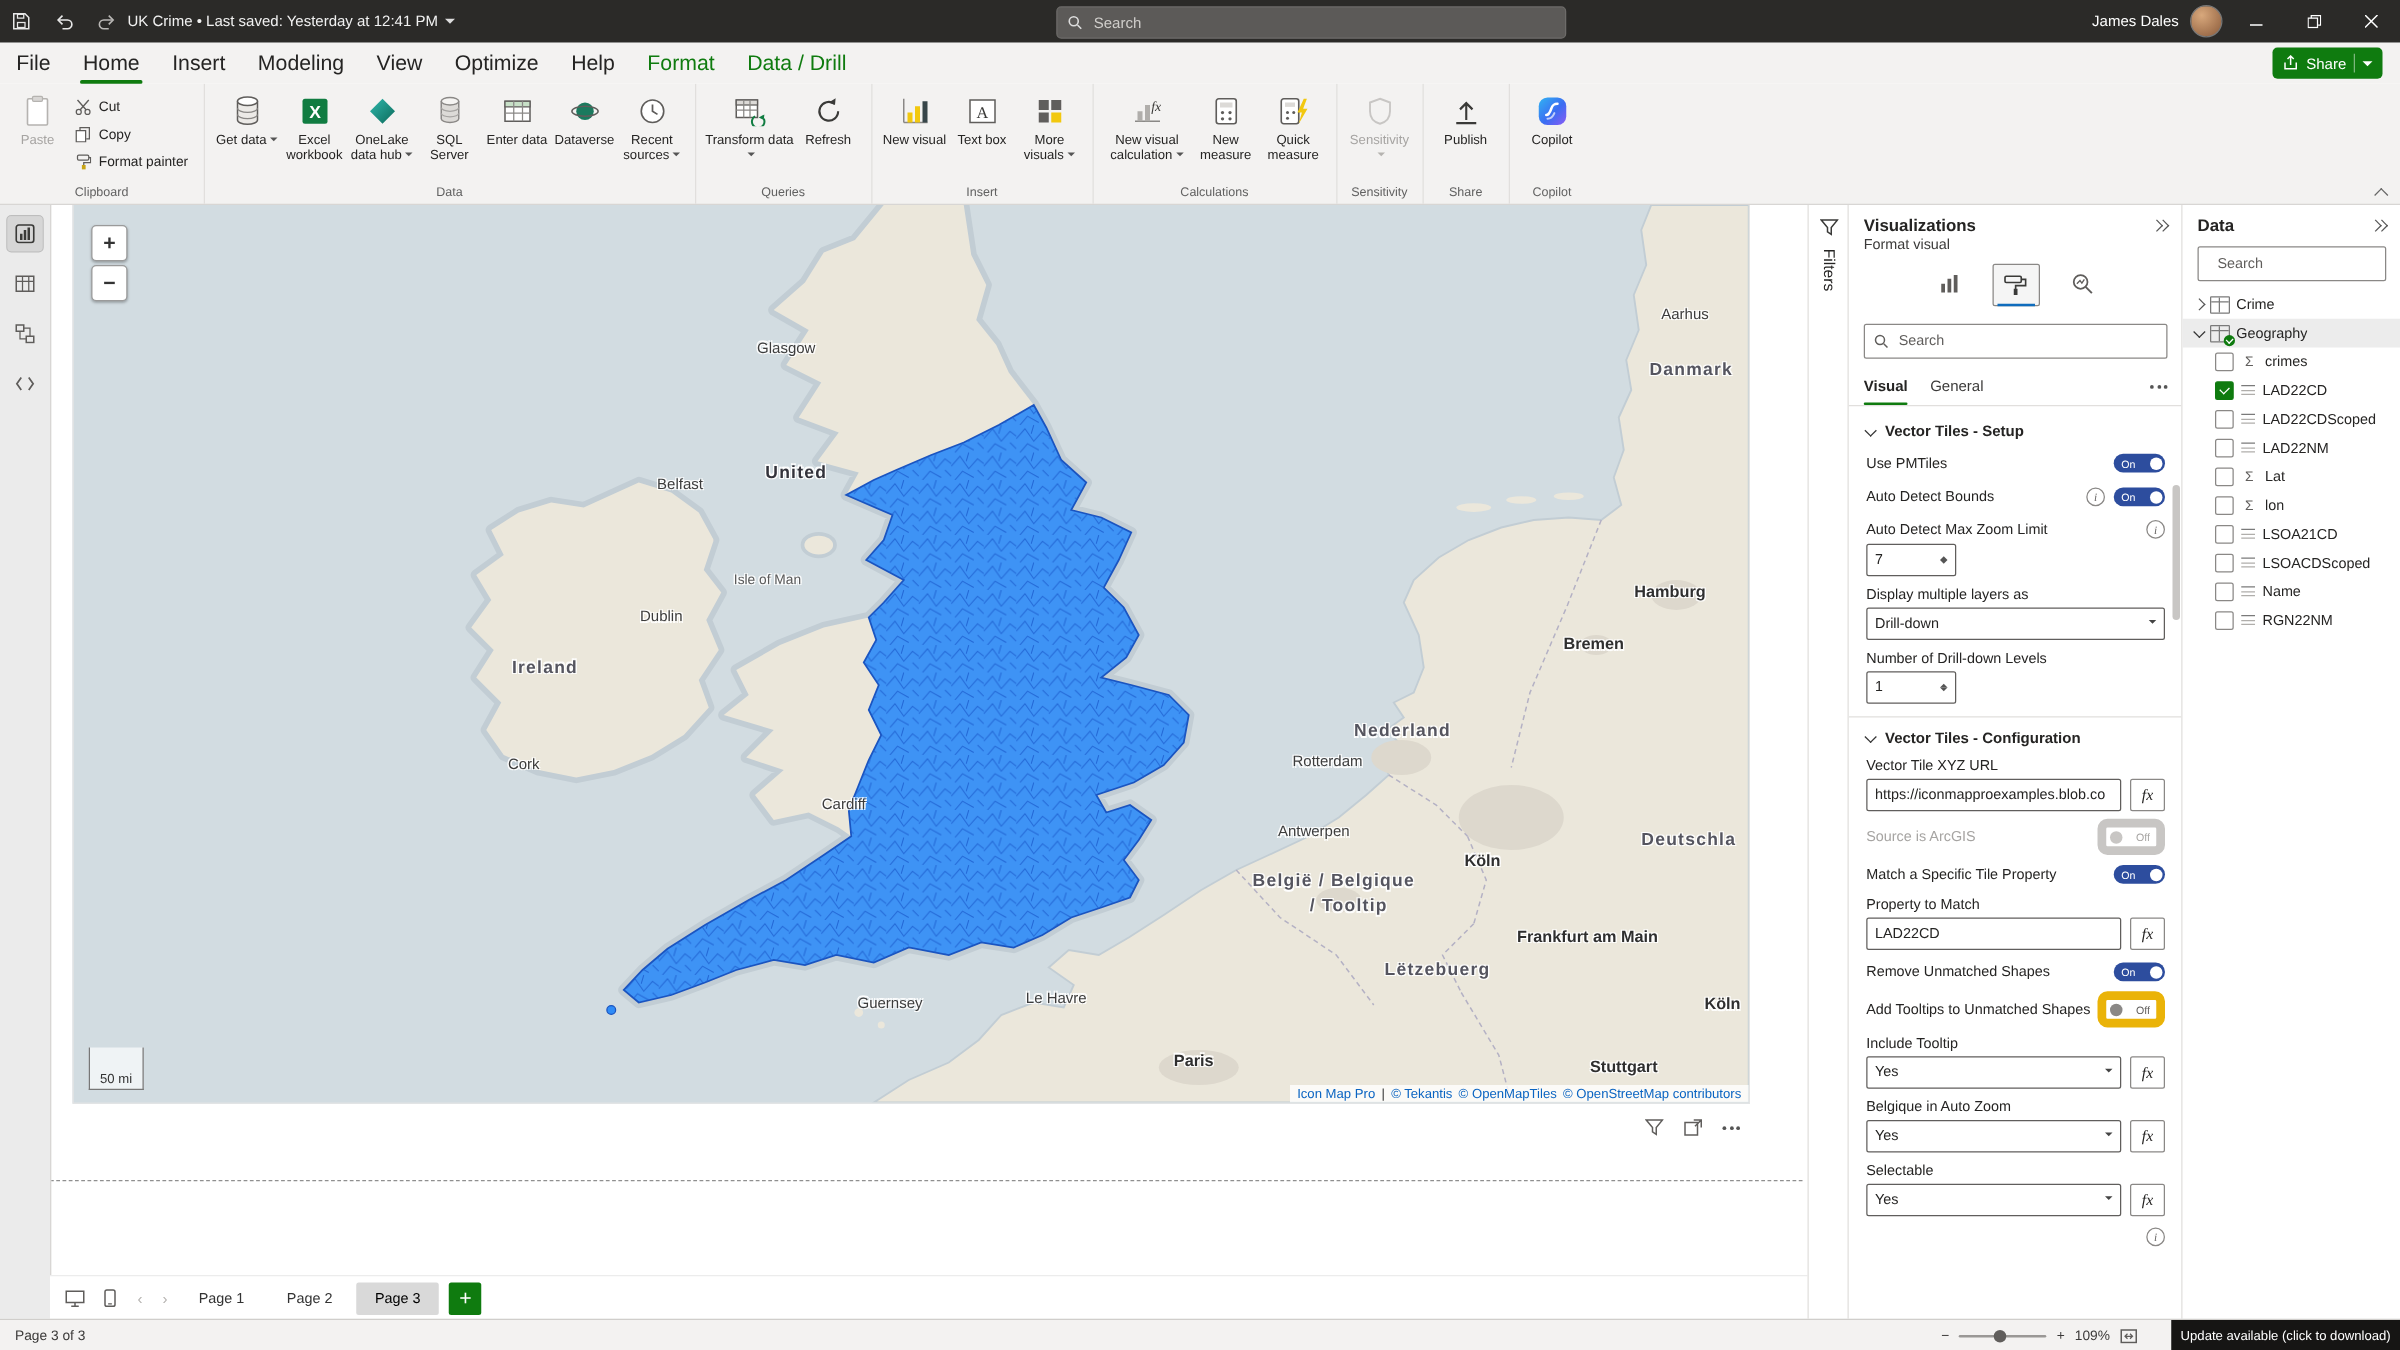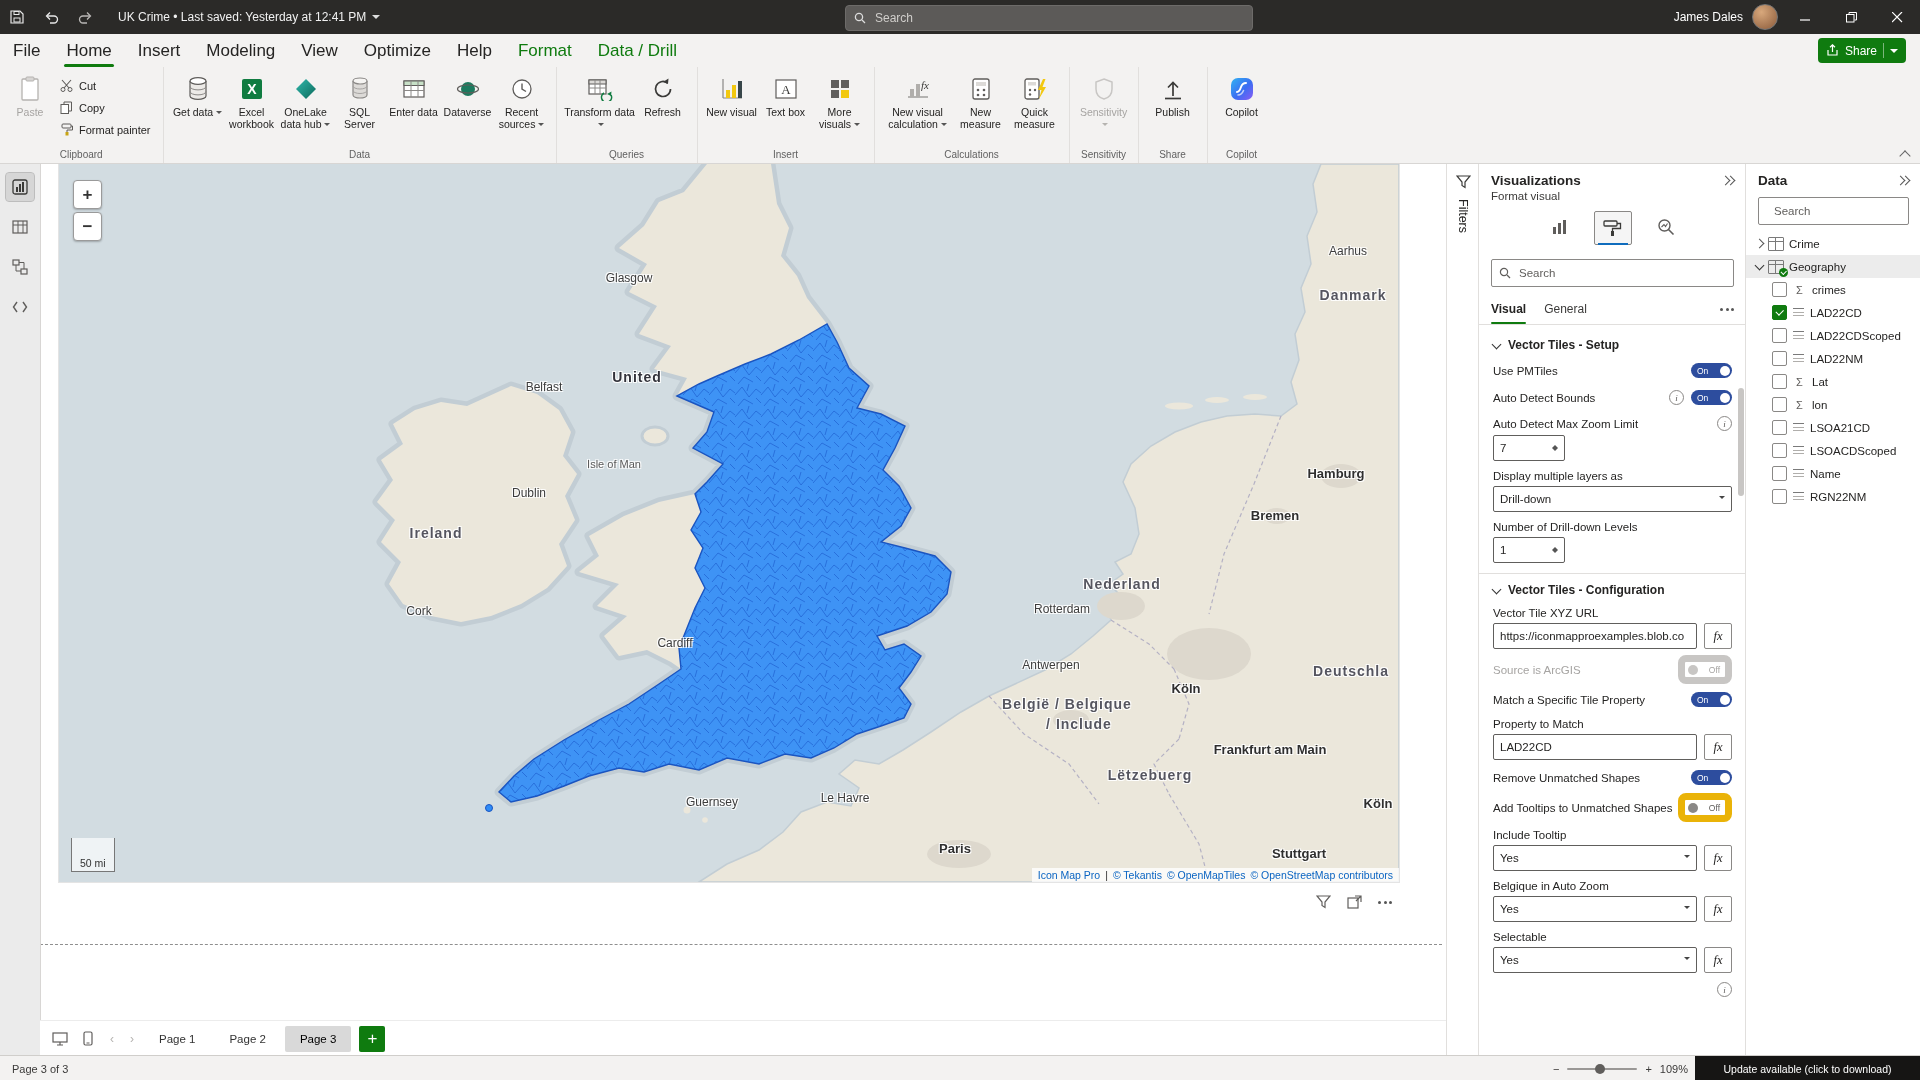--- a/index.html
+++ b/index.html
@@ -3,21 +3,21 @@
 <meta charset="utf-8">
 <style>
   html,body{margin:0;padding:0;width:1920px;height:1080px;overflow:hidden;background:#fff;
     font-family:"Liberation Sans","DejaVu Sans",sans-serif;color:#252423;-webkit-font-smoothing:antialiased}
   .app{position:relative;width:1920px;height:1080px;overflow:hidden;background:#fff}
   :root{--green:#0f7b0f;--ribbon:#f3f2f1;--line:#e1dfdd;--dk:#5f5d5b}
 
   
   .titlebar{position:absolute;left:0;top:0;right:0;height:34px;background:#2b2a28;color:#fff;display:flex;align-items:center;z-index:30}
   .tb-ico{width:34px;height:34px;display:flex;align-items:center;justify-content:center}
-  .tb-title{display:flex;align-items:center;gap:6px;font-size:12px;color:#f1f1f1;margin-left:16px;white-space:nowrap}
+  .tb-title{display:flex;align-items:center;gap:6px;font-size:12px;color:#f1f1f1;margin-left:0;white-space:nowrap}
   .tb-caret{width:0;height:0;border:4px solid transparent;border-top-color:#ddd;margin-top:4px}
   .tb-search{position:absolute;left:845px;top:5px;width:390px;height:24px;background:#5c5a58;border:1px solid #6d6b69;border-radius:4px;display:flex;align-items:center;padding:0 8px;gap:7px}
   .tb-search input{flex:1;background:transparent;border:none;outline:none;color:#eee;font-size:12px;font-family:inherit}
   .tb-search input::placeholder{color:#d0cecb}
   .tb-right{position:absolute;right:142px;top:0;height:34px;display:flex;align-items:center;gap:9px;font-size:12px}
   .avatar{width:24px;height:24px;border-radius:50%;background:radial-gradient(circle at 35% 30%,#d8a87c,#8a5a3a);border:1px solid #777}
   .winbtns{position:absolute;right:0;top:0;height:34px;display:flex}
   .winbtn{width:46px;height:34px;display:flex;align-items:center;justify-content:center}
 
   
@@ -76,21 +76,21 @@
   .ptab{height:26px;padding:0 15px;display:flex;align-items:center;font-size:11.5px;color:#333;border-radius:2px}
   .ptab.active{background:#d9d9d9;color:#000}
   .addpage{width:26px;height:26px;background:var(--green);color:#fff;border-radius:2px;display:flex;align-items:center;justify-content:center;font-size:17px;margin-left:4px}
 
   
   .statusbar{position:absolute;left:0;top:1055px;right:0;height:25px;background:var(--ribbon);border-top:1px solid #d0cecb;display:flex;align-items:center;font-size:11px;color:#3b3a39;z-index:31}
   .sb-left{margin-left:12px}
   .sb-zoom{position:absolute;right:210px;display:flex;align-items:center;gap:8px}
   .sb-track{position:relative;width:70px;height:2px;background:#9a9896;border-radius:1px}
   .sb-thumb{position:absolute;left:28px;top:-4px;width:10px;height:10px;border-radius:50%;background:#605e5c}
-  .sb-update{position:absolute;right:0;top:0;bottom:0;width:225px;background:#161514;color:#fff;display:flex;align-items:center;justify-content:center;font-size:10.5px}
+  .sb-update{position:absolute;right:0;top:0;bottom:0;width:183px;background:#161514;color:#fff;display:flex;align-items:center;justify-content:center;font-size:10.5px}
 
   
   .filters{position:absolute;left:1446px;top:163px;width:32px;bottom:25px;background:#fff;border-left:1px solid var(--line);display:flex;flex-direction:column;align-items:center;padding-top:12px;gap:10px;z-index:6}
   .filters .vtext{writing-mode:vertical-rl;font-size:12.5px;color:#252423}
 
   
   .pane{position:absolute;top:163px;bottom:25px;background:#fff;border-left:1px solid var(--line);z-index:6}
   .pane-h{display:flex;align-items:center;justify-content:space-between;padding:10px 12px 2px 12px}
   .pane-title{font-size:13.5px;font-weight:bold;color:#252423}
   .dblchev{display:flex}
@@ -610,21 +610,21 @@
       <span class="mlbl" style="left:360px;top:447px">Cork</span>
       <span class="mlbl" style="left:616px;top:479px">Cardiff</span>
       <span class="mlbl" style="left:1289px;top:87px">Aarhus</span>
       <span class="mlbl country" style="left:1294px;top:131px">Danmark</span>
       <span class="mlbl lg" style="left:1277px;top:309px">Hamburg</span>
       <span class="mlbl lg" style="left:1216px;top:351px">Bremen</span>
       <span class="mlbl country" style="left:1063px;top:420px">Nederland</span>
       <span class="mlbl" style="left:1003px;top:445px">Rotterdam</span>
       <span class="mlbl" style="left:992px;top:501px">Antwerpen</span>
       <span class="mlbl country" style="left:1008px;top:540px">België / Belgique</span>
-      <span class="mlbl country" style="left:1020px;top:560px">/ Include</span>
+      <span class="mlbl country" style="left:1020px;top:560px">/ Tooltip</span>
       <span class="mlbl lg" style="left:1127px;top:524px">Köln</span>
       <span class="mlbl country" style="left:1292px;top:507px">Deutschla</span>
       <span class="mlbl lg" style="left:1211px;top:585px">Frankfurt am Main</span>
       <span class="mlbl country" style="left:1091px;top:611px">Lëtzebuerg</span>
       <span class="mlbl" style="left:653px;top:638px">Guernsey</span>
       <span class="mlbl" style="left:786px;top:634px">Le Havre</span>
       <span class="mlbl lg" style="left:896px;top:684px">Paris</span>
       <span class="mlbl lg" style="left:1240px;top:689px">Stuttgart</span>
       <span class="mlbl lg" style="left:1319px;top:639px">Köln</span>
 

